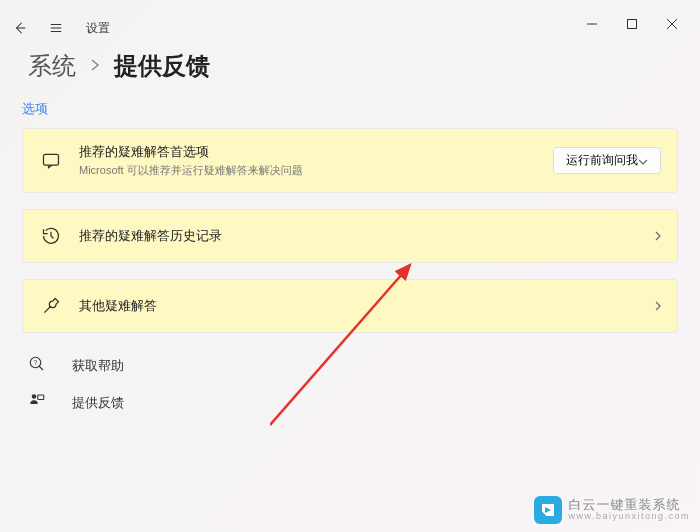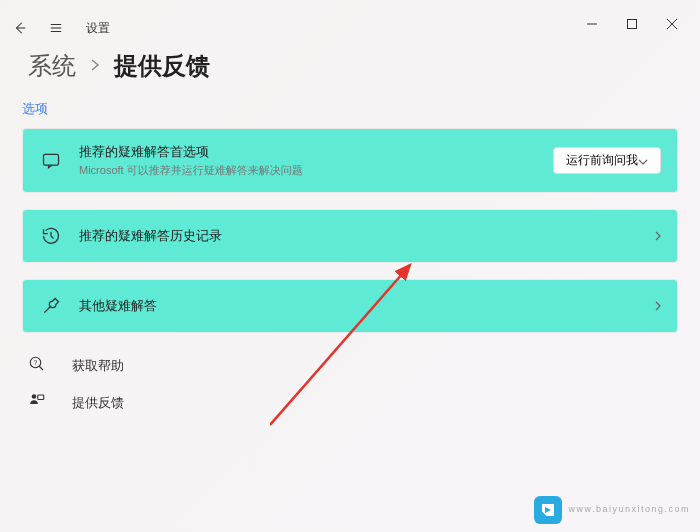--- a/index.html
+++ b/index.html
@@ -77,21 +77,21 @@
       color: #3b82f6;
       padding: 0 28px 10px 22px;
     }
     .card-list {
       padding: 0 22px;
       display: flex;
       flex-direction: column;
       gap: 4px;
     }
     .card {
-      background: #5eead4;
+      background: #fef9c3;
       border: 1px solid #e8e8e8;
       border-radius: 4px;
       padding: 14px 16px;
       display: flex;
       align-items: center;
       gap: 16px;
       cursor: pointer;
     }
     .card + .card {
       margin-top: 1px;
@@ -327,15 +327,16 @@
 </svg>
 
 <div class="watermark">
   <div class="wm-logo">
     <svg width="18" height="18" viewBox="0 0 24 24" fill="#fff">
       <path d="M4 4 L20 4 L20 20 L10 20 L4 14 Z"></path>
       <path d="M8 8 L16 12 L8 16 Z" fill="#29abe2"></path>
     </svg>
   </div>
   <div class="wm-text">
+    <span class="wm-text-top">白云一键重装系统</span>
     <span class="wm-text-bot">www.baiyunxitong.com</span>
   </div>
 </div>
 
 </body></html>

